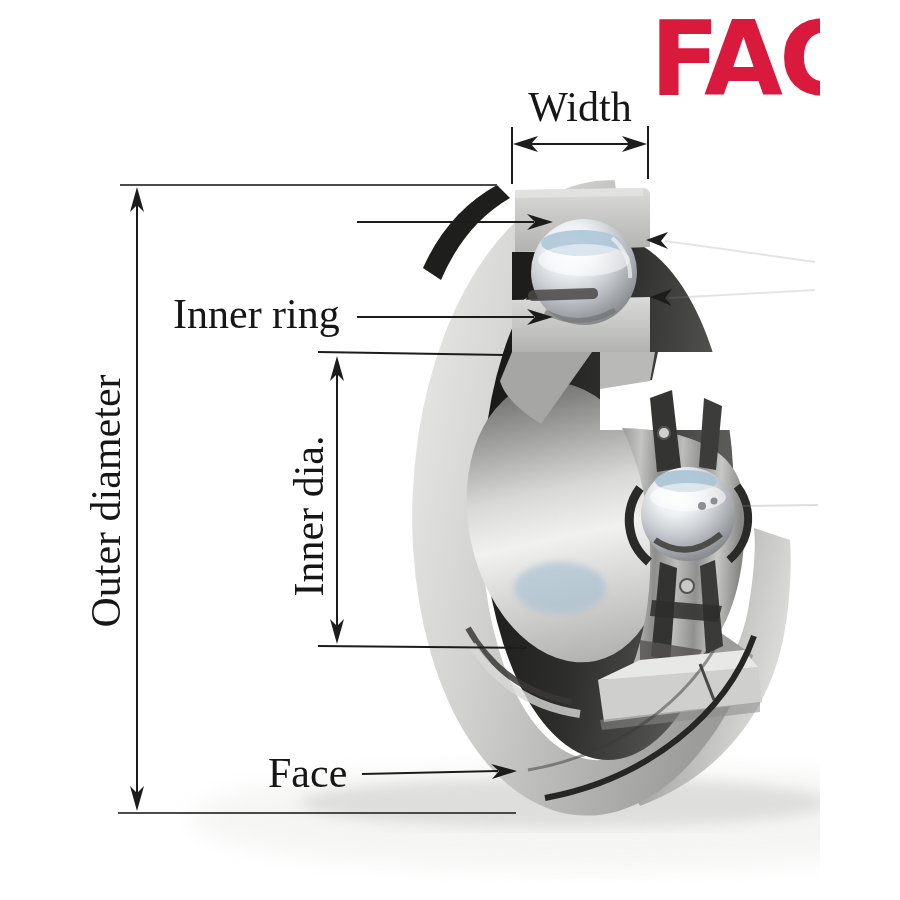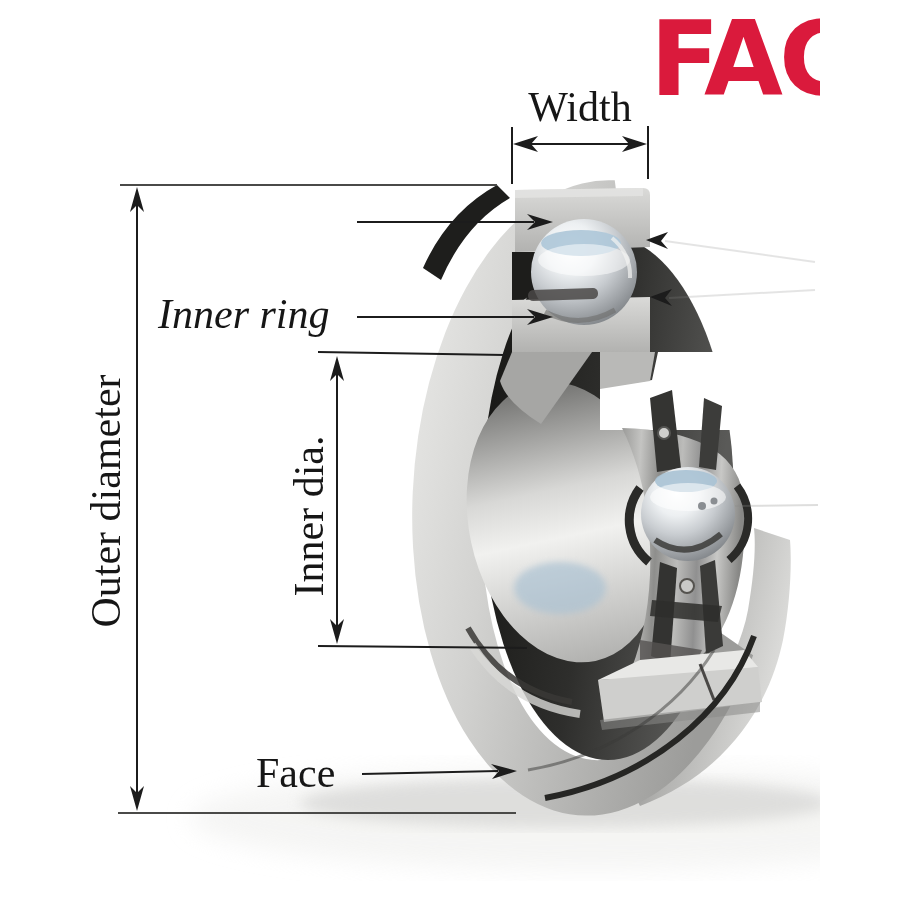--- a/index.html
+++ b/index.html
@@ -200,23 +200,23 @@
       <polygon points="553,317 527,309 535,317 527,325"></polygon>
       <polygon points="337,356 330,381 337,374 344,381"></polygon>
       <polygon points="337,644 330,619 337,626 344,619"></polygon>
       <polygon points="517,771 491,764 499,771 492,779"></polygon>
     </g>
   </svg>
 
   <div class="lbl" style="left:500px;top:86px;width:160px;text-align:center;">Width</div>
 
 
-  <div class="lbl" style="left:158px;top:293px;font-style:italic;">Inner ring</div>
+  <div class="lbl" style="left:173px;top:293px;">Inner ring</div>
 
   <div class="lbl rot" style="left:-63px;top:479px;width:340px;height:44px;">Outer diameter</div>
 
   <div class="lbl rot" style="left:200px;top:494px;width:220px;height:44px;">Inner dia.</div>
 
-  <div class="lbl" style="left:256px;top:752px;">Face</div>
+  <div class="lbl" style="left:268px;top:752px;">Face</div>
 
   <div id="fag-logo" style="color: rgb(218, 26, 60);">FAG</div>
 
 </div>
 
 </body></html>

